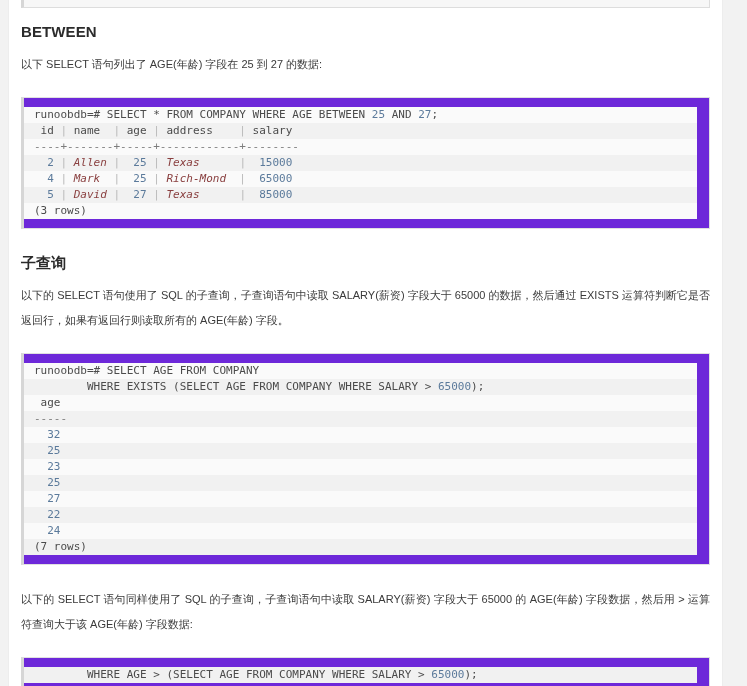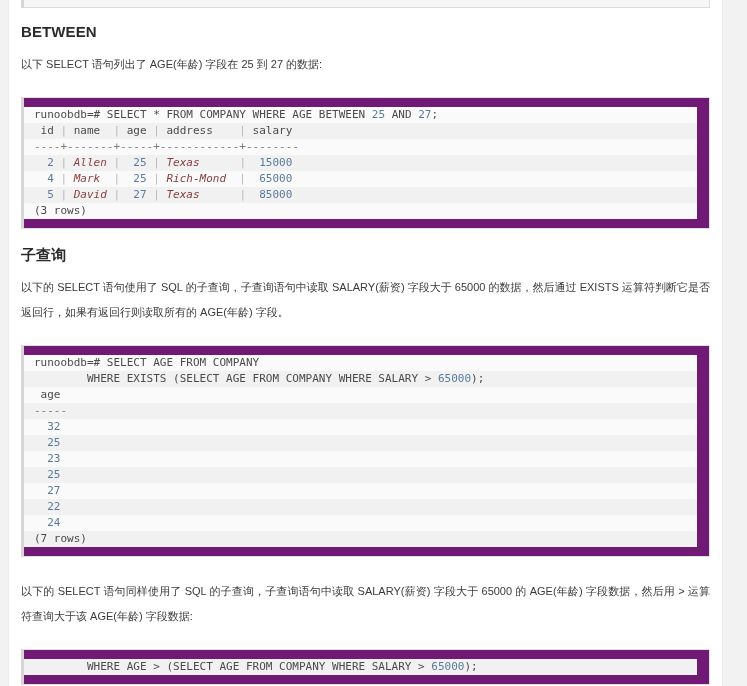--- a/index.html
+++ b/index.html
@@ -62,21 +62,21 @@
     color: #3a3a3a;
     line-height: 25px;
     margin: 10px 0 0 0;
     padding: 0;
     text-align: justify;
   }
 
   
   .code-block {
     margin: 20px 0 0 0;
-    background: #701a75;
+    background: #6d28d9;
     border: 1px solid #e0e0e0;
     border-left: 3px solid #d6d6d6;
     padding: 9px 12px 9px 0;
     overflow: hidden;
   }
   .code-block pre {
     margin: 0;
     padding: 0;
     font-family: "DejaVu Sans Mono", "Liberation Mono", monospace;
     font-size: 11px;
@@ -127,21 +127,21 @@
     <div class="clipped-code"></div>
 
     <h3 class="section-heading">BETWEEN</h3>
 
     <p class="body-text">以下 SELECT 语句列出了 AGE(年龄) 字段在 25 到 27 的数据:</p>
 
     <div class="code-block">
       <pre><span class="code-line plain"><span class="tok-plain">runoobdb=# SELECT * FROM COMPANY WHERE AGE BETWEEN </span><span class="tok-num">25</span><span class="tok-plain"> AND </span><span class="tok-num">27</span><span class="tok-plain">;</span></span><span class="code-line stripe"><span class="tok-plain"> id </span><span class="tok-pipe">|</span><span class="tok-plain"> name  </span><span class="tok-pipe">|</span><span class="tok-plain"> age </span><span class="tok-pipe">|</span><span class="tok-plain"> address    </span><span class="tok-pipe">|</span><span class="tok-plain"> salary</span></span><span class="code-line plain"><span class="tok-dim">----+-------+-----+------------+--------</span></span><span class="code-line stripe"><span class="tok-num">  2</span><span class="tok-plain"> </span><span class="tok-pipe">|</span><span class="tok-plain"> </span><span class="tok-str">Allen</span><span class="tok-plain"> </span><span class="tok-pipe">|</span><span class="tok-num">  25</span><span class="tok-plain"> </span><span class="tok-pipe">|</span><span class="tok-plain"> </span><span class="tok-str">Texas</span><span class="tok-plain">      </span><span class="tok-pipe">|</span><span class="tok-num">  15000</span></span><span class="code-line plain"><span class="tok-num">  4</span><span class="tok-plain"> </span><span class="tok-pipe">|</span><span class="tok-plain"> </span><span class="tok-str">Mark</span><span class="tok-plain">  </span><span class="tok-pipe">|</span><span class="tok-num">  25</span><span class="tok-plain"> </span><span class="tok-pipe">|</span><span class="tok-plain"> </span><span class="tok-str">Rich-Mond</span><span class="tok-plain">  </span><span class="tok-pipe">|</span><span class="tok-num">  65000</span></span><span class="code-line stripe"><span class="tok-num">  5</span><span class="tok-plain"> </span><span class="tok-pipe">|</span><span class="tok-plain"> </span><span class="tok-str">David</span><span class="tok-plain"> </span><span class="tok-pipe">|</span><span class="tok-num">  27</span><span class="tok-plain"> </span><span class="tok-pipe">|</span><span class="tok-plain"> </span><span class="tok-str">Texas</span><span class="tok-plain">      </span><span class="tok-pipe">|</span><span class="tok-num">  85000</span></span><span class="code-line plain"><span class="tok-plain">(3 rows)</span></span></pre>
     </div>
 
-    <h3 class="section-heading" style="margin-top:16px;">子查询</h3>
+    <h3 class="section-heading" style="margin-top:24px;">子查询</h3>
 
     <p class="body-text">以下的 SELECT 语句使用了 SQL 的子查询，子查询语句中读取 SALARY(薪资) 字段大于 65000 的数据，然后通过 EXISTS 运算符判断它是否返回行，如果有返回行则读取所有的 AGE(年龄) 字段。</p>
 
     <div class="code-block">
       <pre><span class="code-line plain"><span class="tok-plain">runoobdb=# SELECT AGE FROM COMPANY</span></span><span class="code-line stripe"><span class="tok-plain">        WHERE EXISTS (SELECT AGE FROM COMPANY WHERE SALARY &gt; </span><span class="tok-num">65000</span><span class="tok-plain">);</span></span><span class="code-line plain"><span class="tok-plain"> age</span></span><span class="code-line stripe"><span class="tok-dim">-----</span></span><span class="code-line plain"><span class="tok-num">  32</span></span><span class="code-line stripe"><span class="tok-num">  25</span></span><span class="code-line plain"><span class="tok-num">  23</span></span><span class="code-line stripe"><span class="tok-num">  25</span></span><span class="code-line plain"><span class="tok-num">  27</span></span><span class="code-line stripe"><span class="tok-num">  22</span></span><span class="code-line plain"><span class="tok-num">  24</span></span><span class="code-line stripe"><span class="tok-plain">(7 rows)</span></span></pre>
     </div>
 
     <p class="body-text" style="margin-top:22px;">以下的 SELECT 语句同样使用了 SQL 的子查询，子查询语句中读取 SALARY(薪资) 字段大于 65000 的 AGE(年龄) 字段数据，然后用 &gt; 运算符查询大于该 AGE(年龄) 字段数据:</p>
 
     <div class="code-block">

